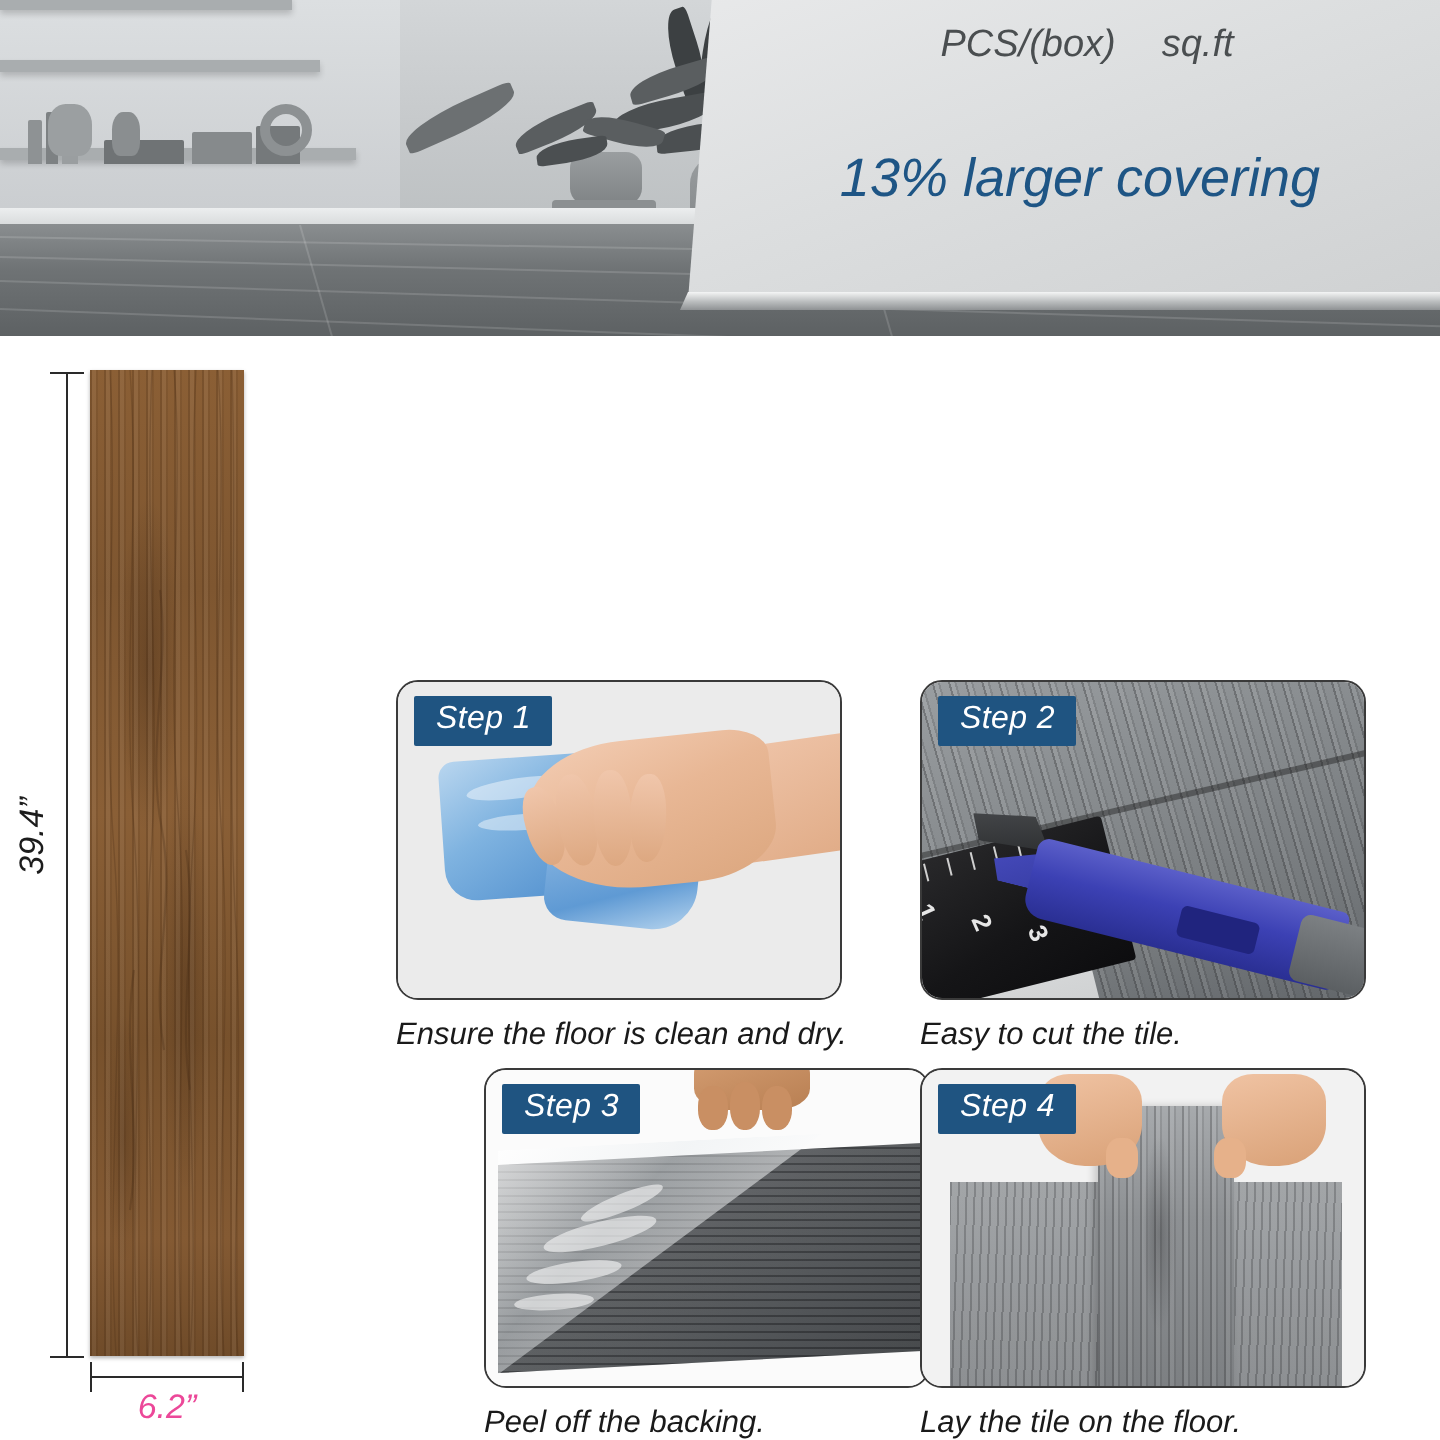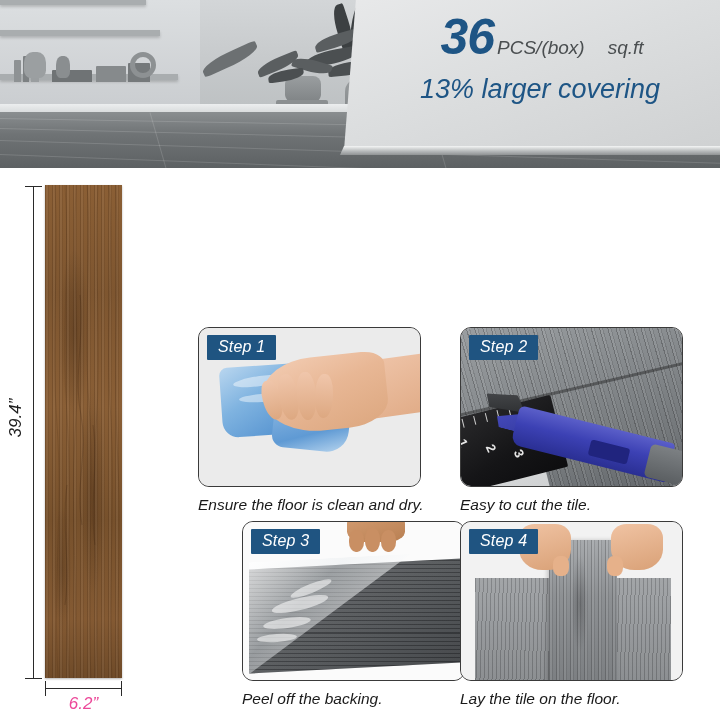--- a/index.html
+++ b/index.html
@@ -249,21 +249,21 @@
     left: 190px; top: 228px; width: 520px;
     text-align: center;
     font-size: 30px; font-weight: bold; font-style: italic;
     color: #1e5585;
     letter-spacing: -0.2px;
   }
 
   
   .steps {
     position: absolute;
-    left: 198px; top: 327px;
+    left: 198px; top: 340px;
     width: 492px; height: 380px;
   }
   .step-cell {
     position: absolute;
     width: 223px;
   }
   .c1 { left: 0px;   top: 0px; }
   .c2 { left: 262px; top: 0px; }
   .c3 { left: 0px;   top: 194px; padding-left: 44px; }
   .c4 { left: 262px; top: 194px; }
@@ -553,21 +553,20 @@
       <div class="floor-line" style="left:0; top:16px; width:760px; transform:rotate(1.4deg);"></div>
       <div class="floor-line" style="left:0; top:28px; width:760px; transform:rotate(1.8deg);"></div>
       <div class="floor-line" style="left:0; top:42px; width:760px; transform:rotate(2.2deg);"></div>
       <div class="floor-line" style="left:150px; top:0; width:200px; transform:rotate(74deg);"></div>
       <div class="floor-line" style="left:430px; top:0; width:200px; transform:rotate(74deg);"></div>
     </div>
   </div>
 
   <div class="banner">
     <div class="banner-row1">
-      <span class="big-num">36</span>
       <span class="unit">PCS/(box)</span>
       <span class="unit last">sq.ft</span>
     </div>
     <div class="banner-row2">13% larger covering</div>
   </div>
   <div class="banner-edge"></div>
 
   <div class="plank">
     <svg class="plank-grain" viewBox="0 0 77 493" preserveAspectRatio="none">
       <g stroke="#4a2d14" fill="none" stroke-width="0.7" opacity="0.5">

